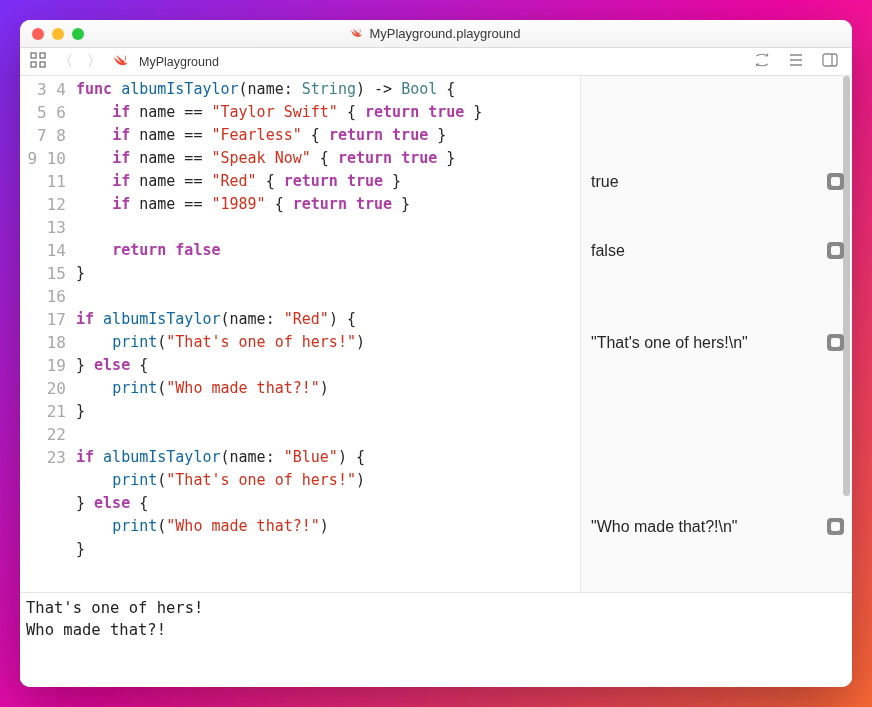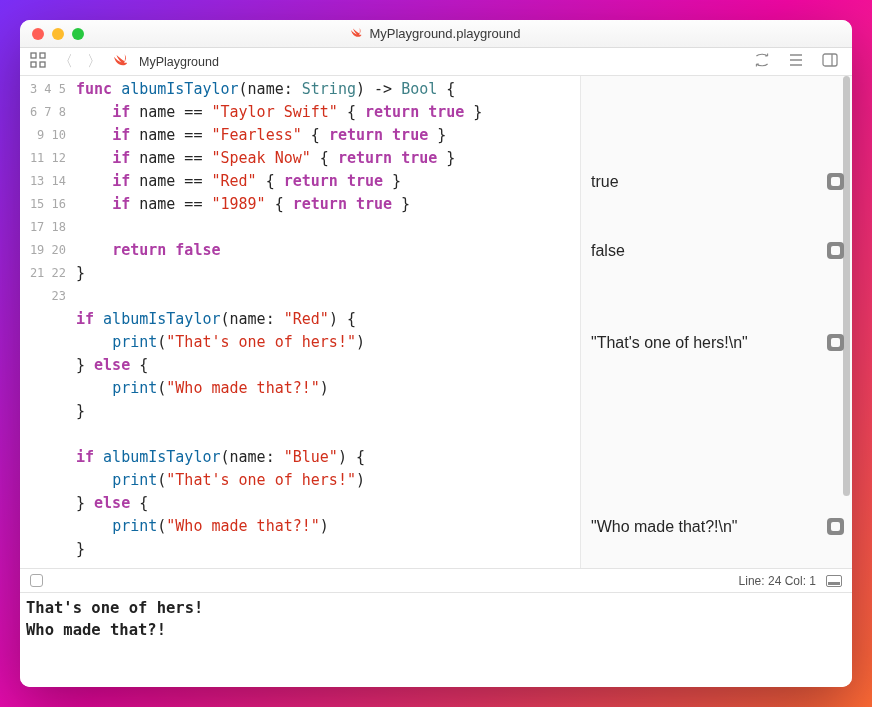--- a/index.html
+++ b/index.html
@@ -53,21 +53,21 @@
   .toolbar .nav-arrow { color:#bcbcbc; cursor:default; padding:0 2px; font-size:15px;}
   .toolbar .swift-logo { color:#f05138; }
   .breadcrumb { color:#3a3a3a; font-size:12.5px;text-align:center; }
   .toolbar .spacer { flex:1; }
   .toolbar .tb-icon { color:#8a8a8a; padding:0 4px; }
   .editor-area {
     flex:1; display:flex; overflow:hidden; position:relative;
   }
   .gutter {
     width: 56px; text-align:right; padding-right:10px;
-    color:#a8a8a8; font-family: "SF Mono", Menlo, monospace; font-size:12px;
+    color:#a8a8a8; font-family: "SF Mono", Menlo, monospace; font-size:16px;
     line-height:23px; padding-top:2px;
     user-select:none;
   }
   .code {
     flex:1;
     font-family:"SF Mono", Menlo, monospace; font-size:15px;
     line-height:23px; padding-top:2px;
     white-space:pre; color:#262626; overflow:hidden;
   }
   .kw { color:#ad3da4; font-weight:600; }
@@ -109,21 +109,21 @@
   }
   .statusbar .spacer { flex:1; }
   .statusbar .console-icon {
     width:16px; height:12px; border:1.5px solid #888; border-radius:2px; position:relative;
   }
   .statusbar .console-icon::after{
     content:""; position:absolute; bottom:1px; left:1px; right:1px; height:3px; background:#888;
   }
   .console {
     height:95px; background:#fff; border-top:1px solid #e3e3e3;
-    font-family:"SF Mono", Menlo, monospace; font-size:15.5px; font-weight:700;
+    font-family:"SF Mono", Menlo, monospace; font-size:15.5px; font-weight:400;
     line-height:22px; padding:4px 6px; color:#222;
     white-space:pre;
   }
 </style>
 </head>
 <body>
 
 <div class="window">
 
   <div class="titlebar">
@@ -224,23 +224,17 @@
           <span class="val">"That's one of hers!\n"</span>
           <span class="quicklook"></span>
         </div>
         <div class="result-row" style="top: 439px;">
           <span class="val">"Who made that?!\n"</span>
           <span class="quicklook"></span>
         </div>
       </div>
   </div>
 
-  <div class="statusbar">
-    <div class="checkbox"></div>
-    <span class="spacer"></span>
-    <span>Line: 24  Col: 1</span>
-    <div class="console-icon"></div>
-  </div>
 
   <div class="console">That's one of hers!
 Who made that?!</div>
 
 </div>
 
 </body></html>

